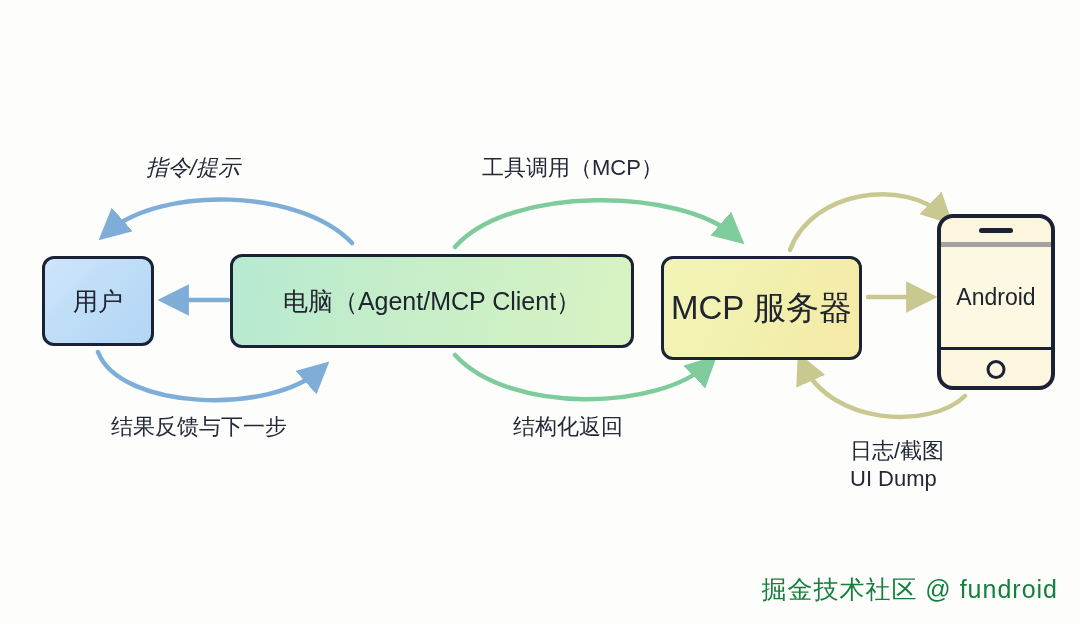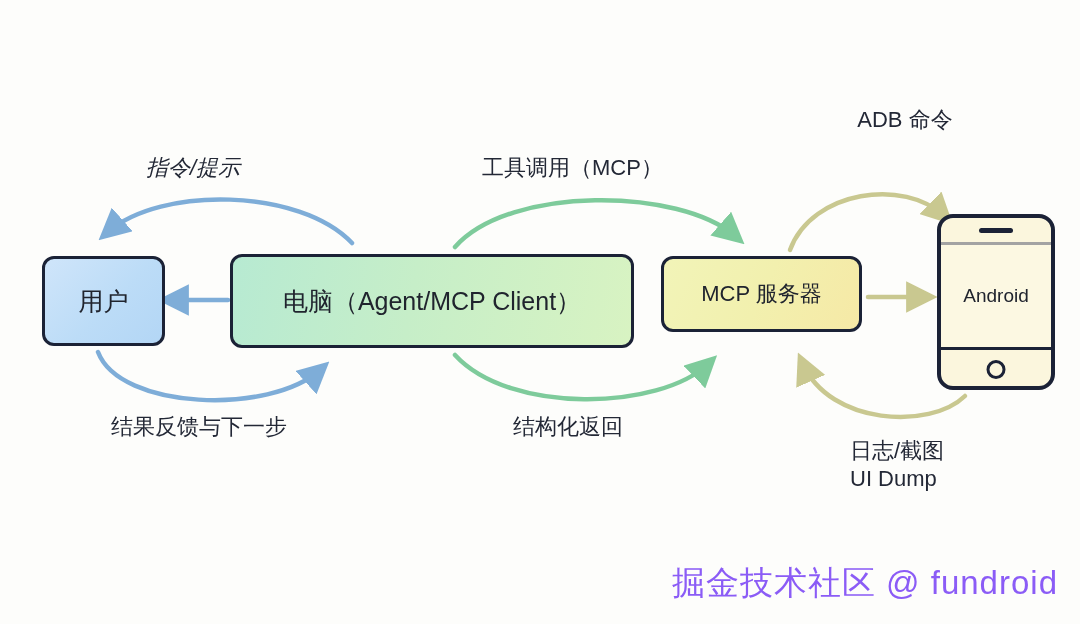--- a/index.html
+++ b/index.html
@@ -31,40 +31,40 @@
     box-sizing: border-box;
     display: flex;
     align-items: center;
     justify-content: center;
     color: #20242e;
     white-space: nowrap;
   }
   #node-user {
     left: 42px;
     top: 256px;
-    width: 123px;
+    width: 112px;
     height: 90px;
     background: linear-gradient(135deg, #cfe5fa 0%, #bcdcf7 55%, #b3d6f5 100%);
     font-size: 25px;
   }
   #node-computer {
     left: 230px;
     top: 254px;
     width: 404px;
     height: 94px;
     background: linear-gradient(100deg, #b7ead2 0%, #c6eec8 45%, #d8f3c2 100%);
     font-size: 25px;
   }
   #node-mcp {
     left: 661px;
     top: 256px;
     width: 201px;
-    height: 76px;
+    height: 104px;
     background: linear-gradient(115deg, #f2f4b8 0%, #f2f0ae 50%, #f6e9a6 100%);
-    font-size: 22px;
+    font-size: 33px;
   }
   
   #node-phone {
     position: absolute;
     left: 937px;
     top: 214px;
     width: 118px;
     height: 176px;
     border: 4px solid #1b2236;
     border-radius: 16px;
@@ -80,27 +80,27 @@
     height: 5px;
     border-radius: 3px;
     background: #1b2236;
   }
   #phone-screen {
     position: absolute;
     left: 0;
     right: 0;
     top: 24px;
     bottom: 36px;
-    border-top: 3px solid #a3a3a3;
+    border-top: 5px solid #a3a3a3;
     border-bottom: 3px solid #1b2236;
     background: #fcf8e2;
     display: flex;
     align-items: center;
     justify-content: center;
-    font-size: 19px;
+    font-size: 23px;
     color: #20242e;
   }
   #phone-home {
     position: absolute;
     left: 50%;
     transform: translateX(-50%);
     bottom: 7px;
     width: 19px;
     height: 19px;
     border: 3px solid #1b2236;
@@ -120,22 +120,22 @@
   #label-instruction { left: 146px; top: 154px; font-style: italic; }
   #label-feedback    { left: 111px; top: 413px; }
   #label-toolcall    { left: 482px; top: 154px; }
   #label-structured  { left: 513px; top: 413px; }
   #label-adb         { left: 760px; top: 106px; width: 290px; text-align: center; }
   #label-logs        { left: 850px; top: 437px; text-align: left; }
   #watermark {
     position: absolute;
     right: 22px;
     bottom: 18px;
-    font-size: 33px;
-    color: #8b5cf6;
+    font-size: 25px;
+    color: #15803d;
     letter-spacing: 1px;
     white-space: nowrap;
   }
 </style>
 </head>
 <body>
 
 <div id="canvas">
 
   <svg id="wires" viewBox="0 0 1080 624" xmlns="http://www.w3.org/2000/svg">
@@ -190,21 +190,20 @@
 
   <div class="edge-label" id="label-instruction">指令/提示</div>
 
   <div class="edge-label" id="label-feedback">结果反馈与下一步</div>
 
   <div class="edge-label" id="label-toolcall">工具调用（MCP）</div>
 
   <div class="edge-label" id="label-structured">结构化返回</div>
 
   <div class="edge-label center" id="label-adb">
-    <div>ADB 命令</div>
   </div>
 
   <div class="edge-label center" id="label-logs">
     <div>日志/截图</div>
     <div>UI Dump</div>
   </div>
 
   <div id="watermark">掘金技术社区 @ fundroid</div>
 
 </div>

